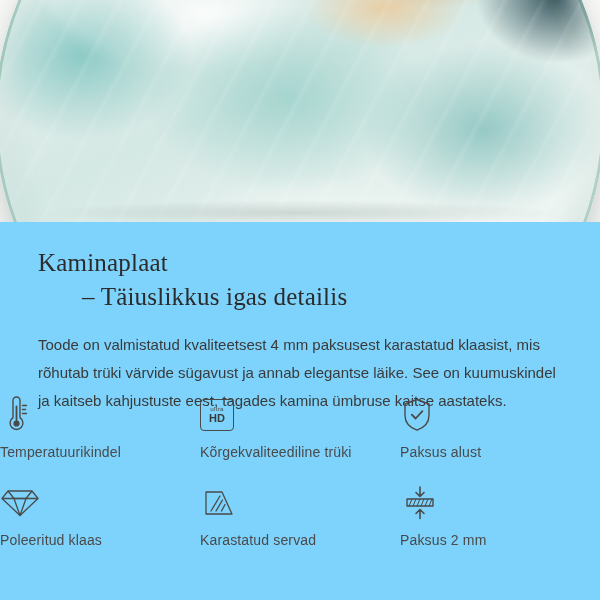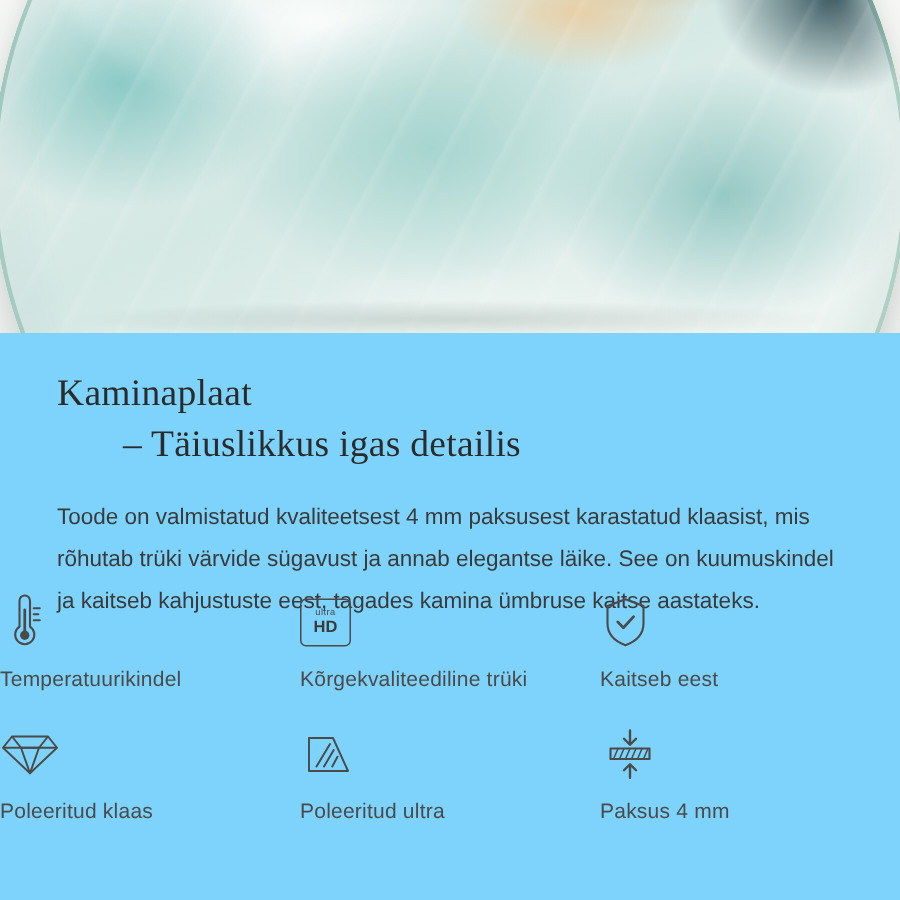--- a/index.html
+++ b/index.html
@@ -249,21 +249,21 @@
       <div class="cap">Kõrgekvaliteediline trüki</div>
     </div>
 
     <div class="feature">
       <div class="ico">
         <svg width="34" height="40" viewBox="0 0 34 40" fill="none" stroke="#4a4a4a" stroke-width="1.4" stroke-linejoin="round">
           <path d="M17 4.5 29 9v11.5c0 7.4-5.2 12.2-12 14.6C10.2 32.7 5 27.9 5 20.5V9l12-4.5z"></path>
           <path d="m11.8 19.6 3.8 3.9 6.8-7.4" stroke-width="1.8" stroke-linecap="round"></path>
         </svg>
       </div>
-      <div class="cap">Kaitseb eest</div>
+      <div class="cap">Paksus alust</div>
     </div>
 
     <div class="feature">
       <div class="ico">
         <svg width="40" height="34" viewBox="0 0 40 34" fill="none" stroke="#4a4a4a" stroke-width="1.3" stroke-linejoin="round">
           <path d="M8 5h24l6 7.5-18 17-18-17L8 5z"></path>
           <path d="M2 12.5h36"></path>
           <path d="M8 5 14 12.5 20 29.5 26 12.5 32 5"></path>
           <path d="M14 12.5h12"></path>
         </svg>
@@ -271,29 +271,29 @@
       <div class="cap">Poleeritud klaas</div>
     </div>
 
     <div class="feature">
       <div class="ico">
         <svg width="38" height="34" viewBox="0 0 38 34" fill="none" stroke="#4a4a4a" stroke-width="1.3" stroke-linecap="round" stroke-linejoin="round">
           <path d="M6 28h26L22 6H6v22z"></path>
           <path d="M11 25 20 10M16 25l6.5-11M21.5 25 25 18.5"></path>
         </svg>
       </div>
-      <div class="cap">Poleeritud ultra</div>
+      <div class="cap">Karastatud servad</div>
     </div>
 
     <div class="feature">
       <div class="ico">
         <svg width="40" height="40" viewBox="0 0 40 40" fill="none" stroke="#4a4a4a" stroke-width="1.4" stroke-linecap="round" stroke-linejoin="round">
           <path d="M20 4v8.5M16 9.5l4 4 4-4" stroke-width="1.6"></path>
           <rect x="7" y="16" width="26" height="7"></rect>
           <path d="M9 23l3-7M13 23l3-7M17 23l3-7M21 23l3-7M25 23l3-7M29 23l3-7" stroke-width="1"></path>
           <path d="M20 35.5V27M16 30.5l4-4 4 4" stroke-width="1.6"></path>
         </svg>
       </div>
-      <div class="cap">Paksus 4 mm</div>
+      <div class="cap">Paksus 2 mm</div>
     </div>
 
   </div>
 </div>
 
 </body></html>

